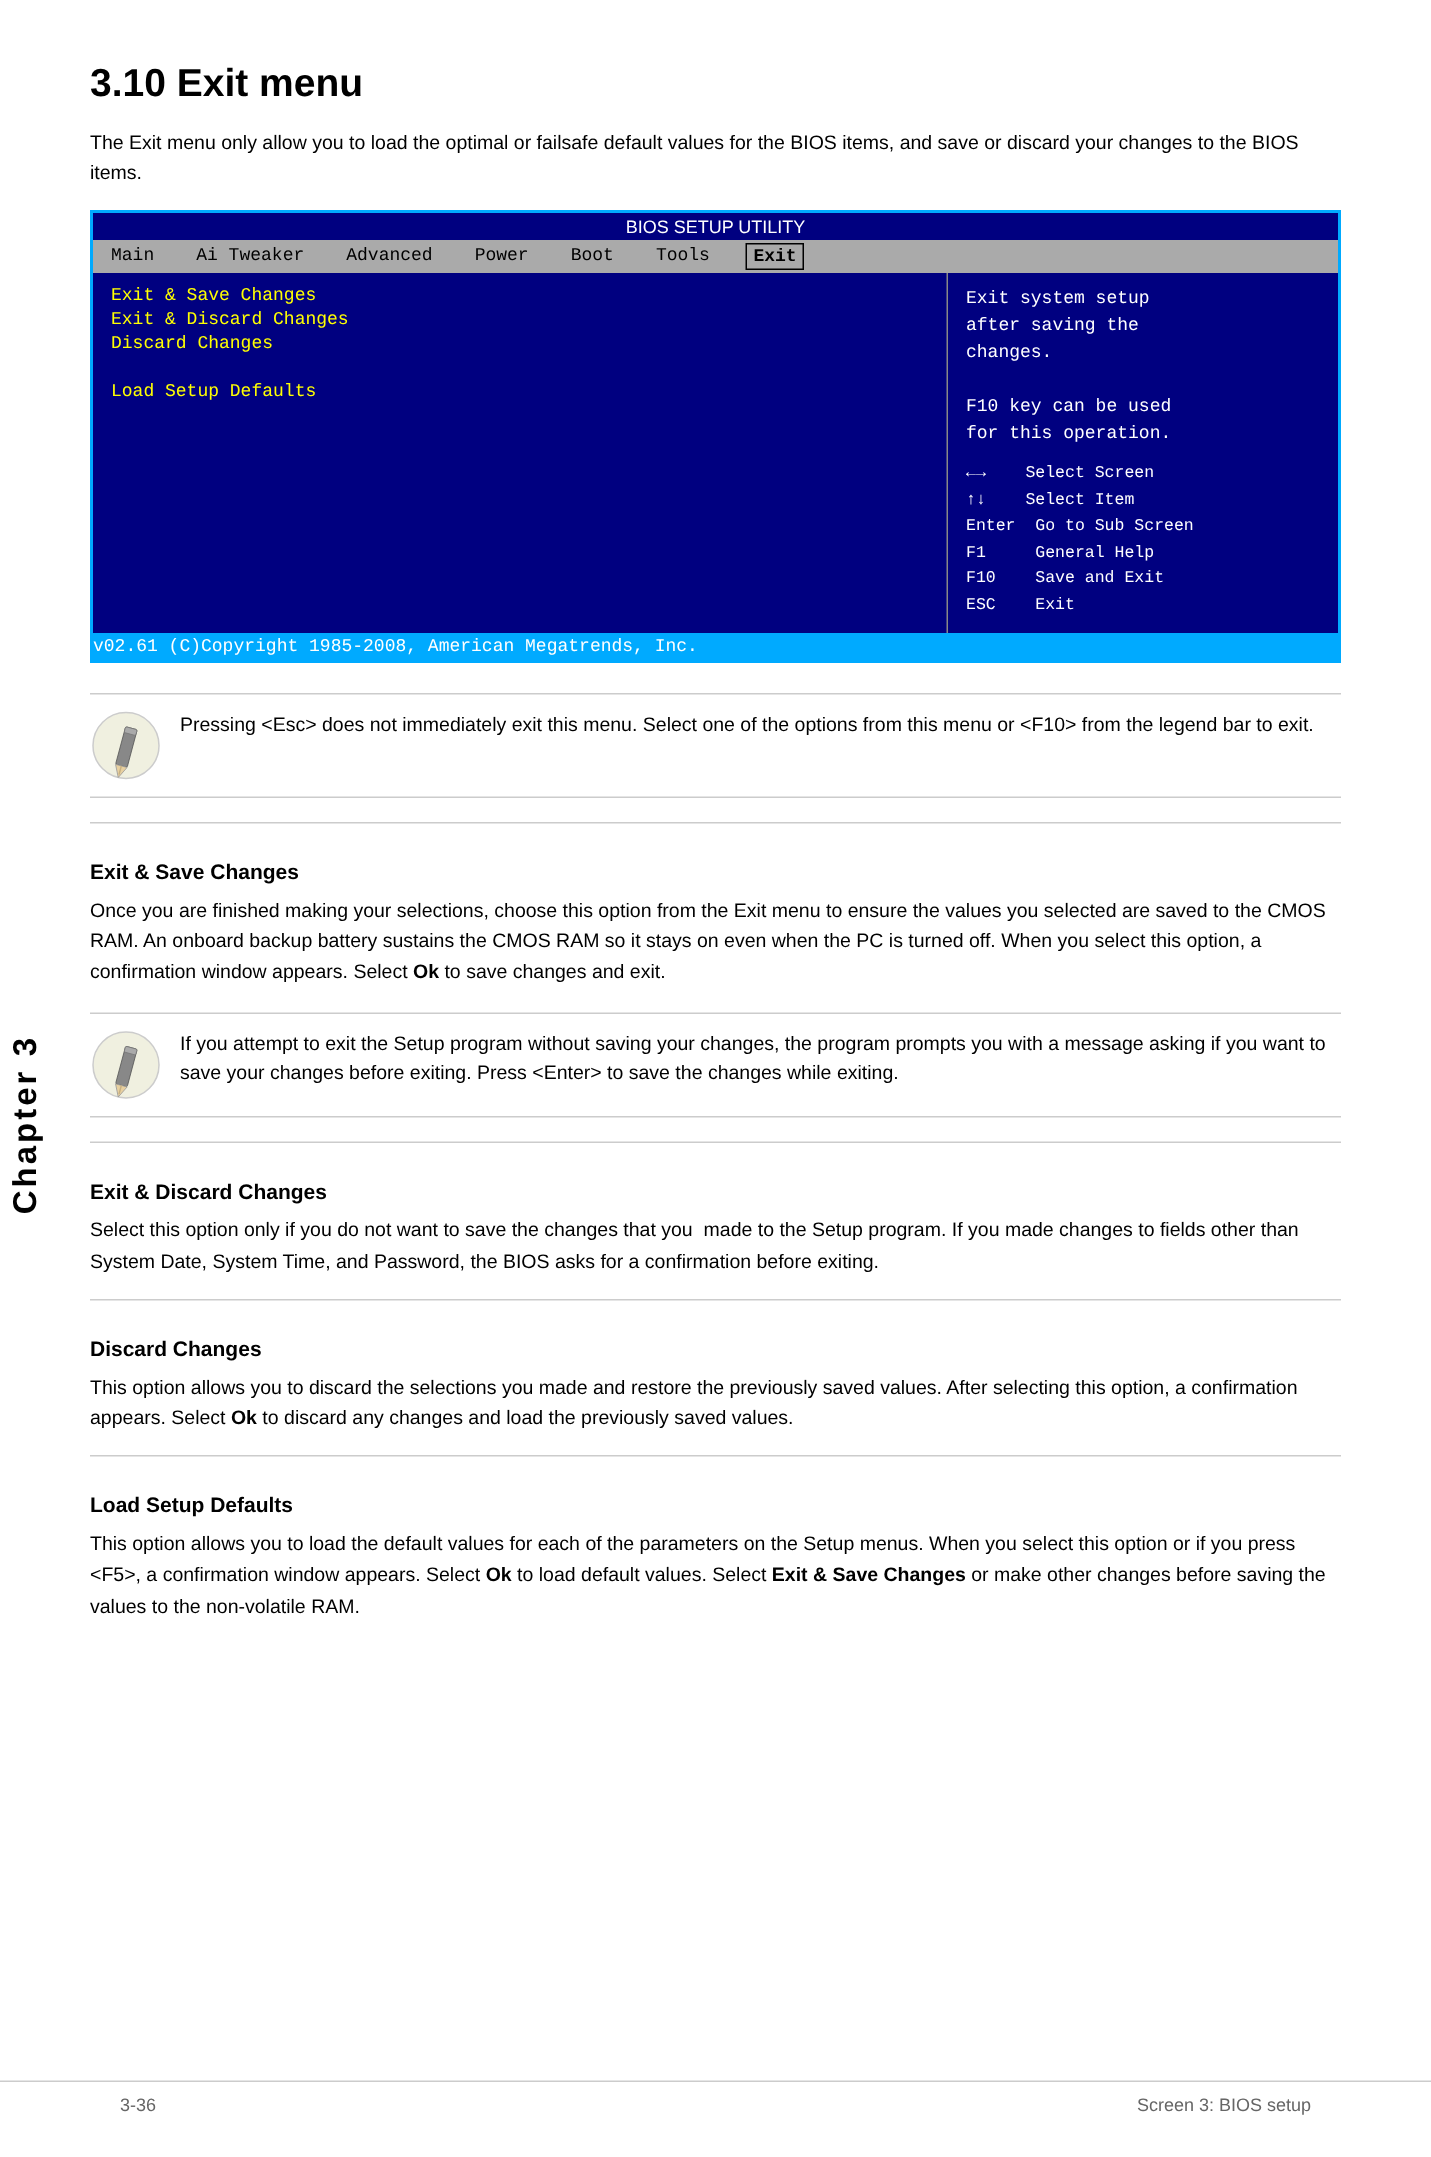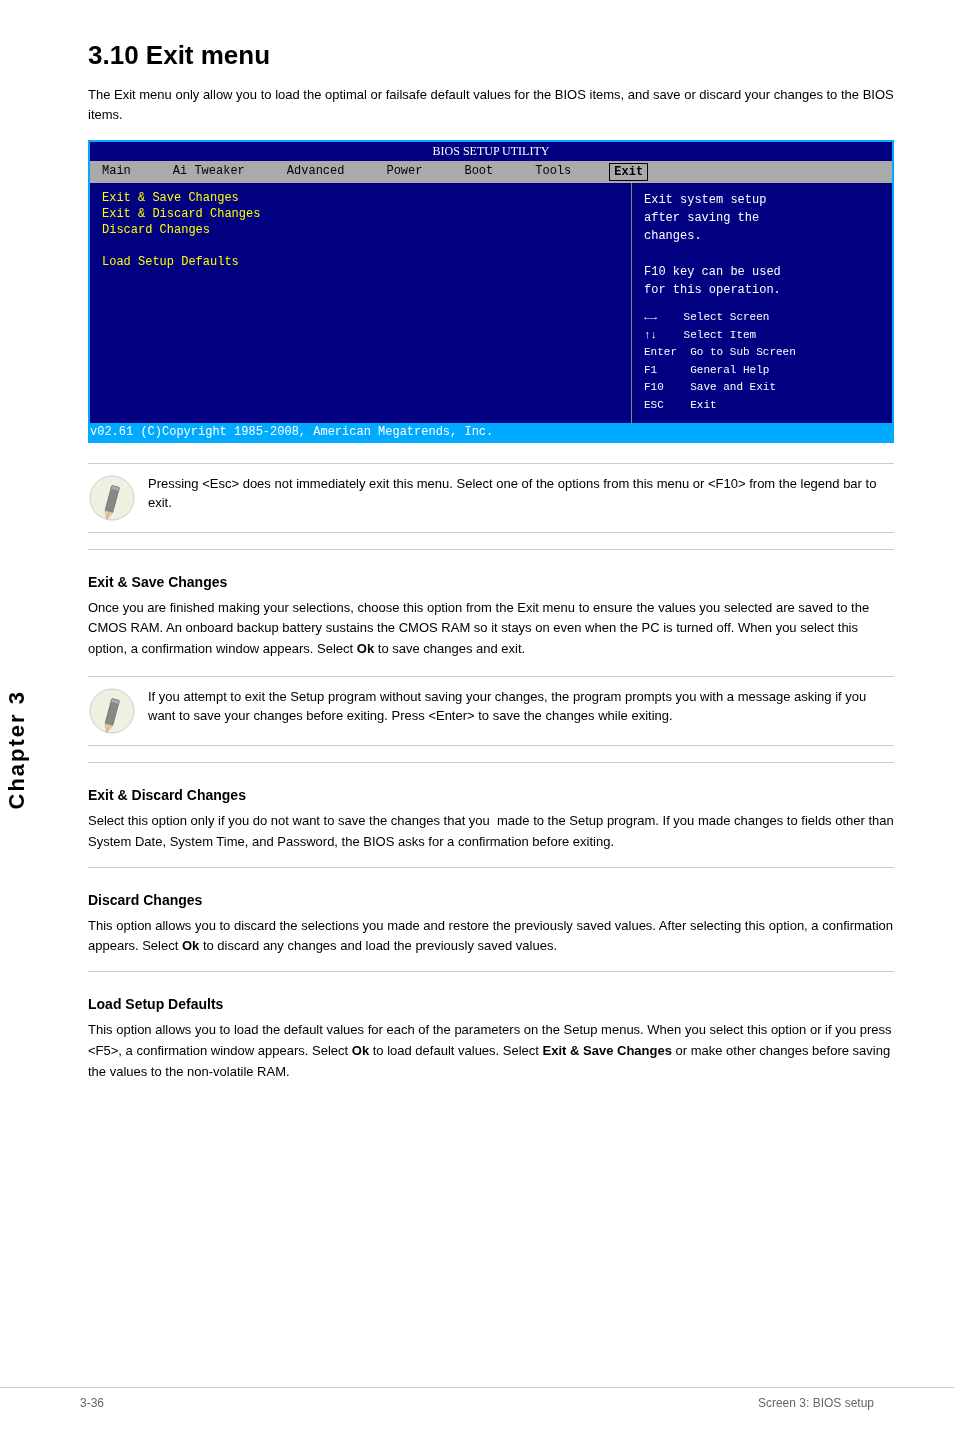--- a/index.html
+++ b/index.html
@@ -7,21 +7,20 @@
       font-family: Arial, Helvetica, sans-serif;
       font-size: 13px;
       color: #000;
       background: #fff;
       width: 954px;
       min-height: 1438px;
       position: relative;
     }
     .page-content {
       padding: 40px 60px 60px 60px;
-      margin-left: 28px;
     }
     h1 {
       font-size: 26px;
       font-weight: bold;
       margin-bottom: 14px;
       color: #000;
     }
     .intro-text {
       font-size: 13px;
       margin-bottom: 16px;
@@ -35,29 +34,29 @@
       background: #000080;
       color: #fff;
       font-family: 'Courier New', Courier, monospace;
       font-size: 12px;
     }
     .bios-title-bar {
       text-align: center;
       background: #000080;
       color: #fff;
       padding: 2px 0;
-      font-family: Liberation Serif, serif;
+      font-family: Liberation Sans, sans-serif;
       font-size: 12px;
     }
     .bios-nav {
       display: flex;
       background: #aaaaaa;
       color: #000;
       padding: 2px 8px;
-      gap: 34px;
+      gap: 20px;
       font-family: 'Courier New', Courier, monospace;
       font-size: 12px;
     }
     .bios-nav .nav-item {
       padding: 1px 4px;
       color: #000;
     }
     .bios-nav .nav-item.exit-active {
       background: #aaaaaa;
       color: #000;

